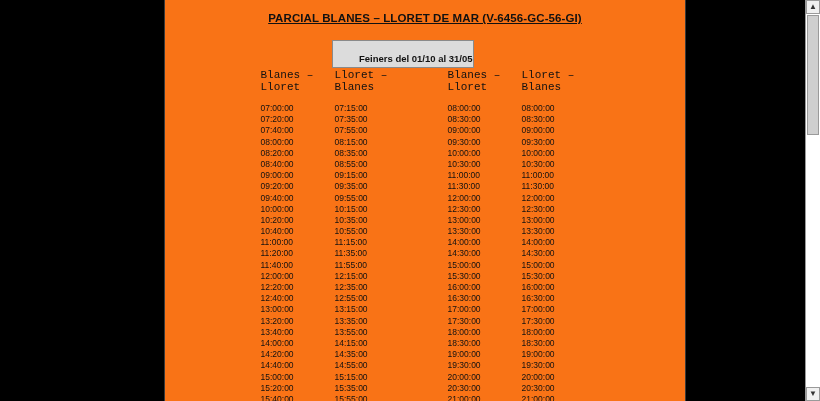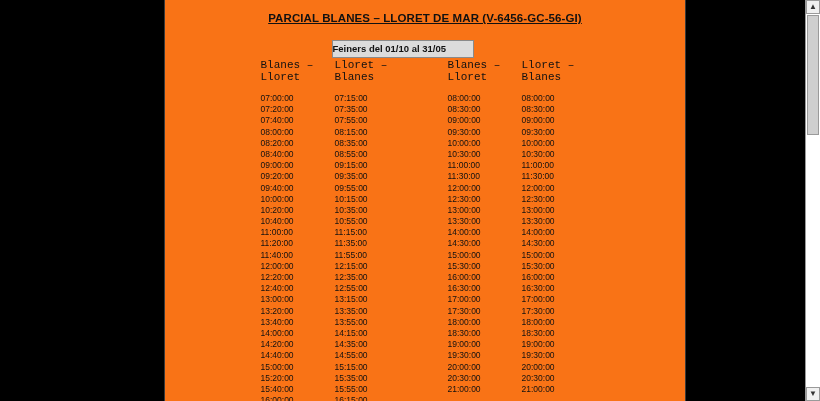--- a/index.html
+++ b/index.html
@@ -55,22 +55,22 @@
     display: flex;
     justify-content: center;
     margin-top: 16px;
   }
   .hdr-box {
     background: #dcdcdc;
     border: 1px solid #8a8a8a;
     font-size: 9.5px;
     font-weight: bold;
     color: #111111;
-    text-align: left;
-    padding: 2px 0 3px 0;
+    text-align: right;
+    padding: 12px 0 3px 0;
     box-sizing: border-box;
   }
   .hdr-left {
     width: 142px;
     margin-right: 45px;
   }
   .hdr-right {
     width: 142px;
   }
   .subheaders {

